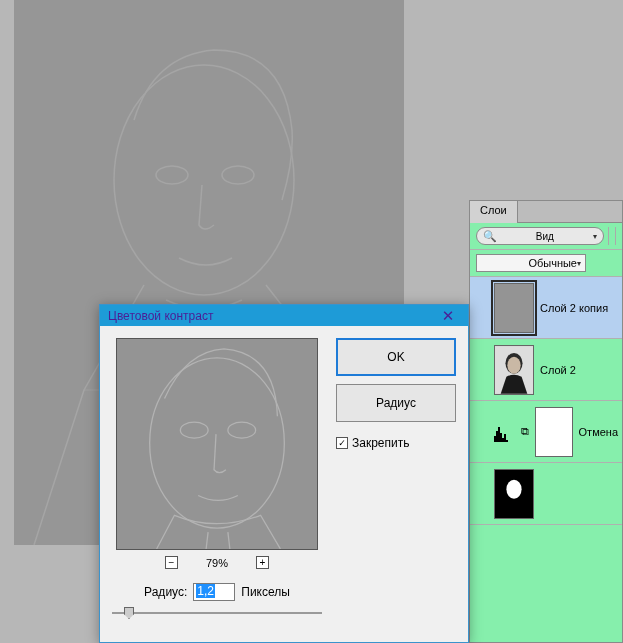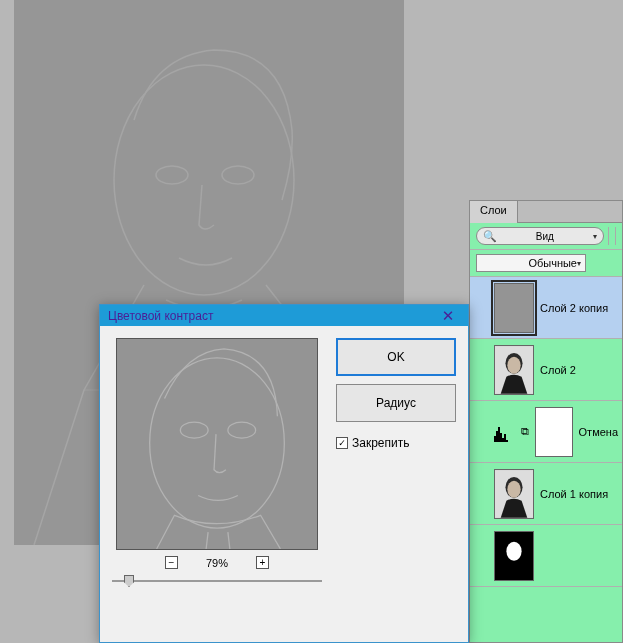--- a/index.html
+++ b/index.html
@@ -258,32 +258,20 @@
       <div class="adj-icon">
         <svg viewBox="0 0 22 20">
             <path d="M1 19 L1 13 L3 13 L3 8 L5 8 L5 4 L7 4 L7 10 L9 10 L9 15 L11 15 L11 11 L13 11 L13 17 L15 17 L15 19 Z" fill="#000"></path>
           </svg>
       </div>
       <span class="link-ico">⧉</span>
       <div class="thumb white"></div>
       <span class="layer-label">Отмена</span>
     </div>
 
-    <div class="layer-row">
-      <div class="eye-col"></div>
-      <div class="thumb">
-        <svg viewBox="0 0 40 50">
-            <rect width="40" height="50" fill="#ddd"></rect>
-            <ellipse cx="20" cy="18" rx="9" ry="11" fill="#2a2a2a"></ellipse>
-            <path d="M6 50 L12 32 Q20 28 28 32 L34 50 Z" fill="#1a1a1a"></path>
-            <ellipse cx="20" cy="20" rx="7" ry="9" fill="#c9b8a5"></ellipse>
-          </svg>
-      </div>
-      <span class="layer-label">Слой 1 копия</span>
-    </div>
 
 
     <div class="layer-row">
       <div class="eye-col"></div>
       <div class="thumb" style="background:#000">
         <svg viewBox="0 0 40 50">
             <rect width="40" height="50" fill="#000"></rect>
             <ellipse cx="20" cy="20" rx="8" ry="10" fill="#fff"></ellipse>
           </svg>
       </div>
@@ -312,20 +300,25 @@
             <path d="M40 212 L58 178 Q100 195 145 178 L165 212"></path>
             <path d="M92 195 L90 212 M112 195 L114 212"></path>
           </g>
         </svg>
       </div>
       <div class="zoom-row">
         <div class="zoom-btn">−</div>
         <span>79%</span>
         <div class="zoom-btn">+</div>
       </div>
+      <div class="radius-row">
+        <span>Радиус:</span>
+        <div class="radius-input"><span class="sel">1,2</span></div>
+        <span>Пикселы</span>
+      </div>
       <div class="slider">
         <div class="track"></div>
         <div class="slider-handle"></div>
       </div>
     </div>
     <div class="btn-col">
       <div class="btn primary">OK</div>
       <div class="btn">Радиус</div>
       <div class="check-row">
         <div class="chk"></div>

